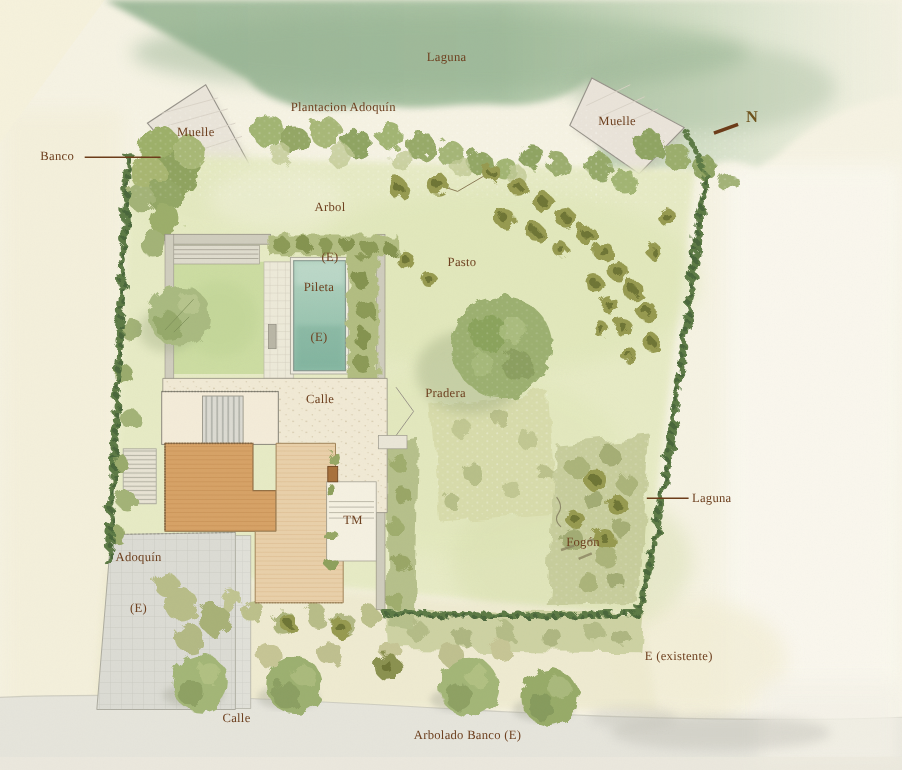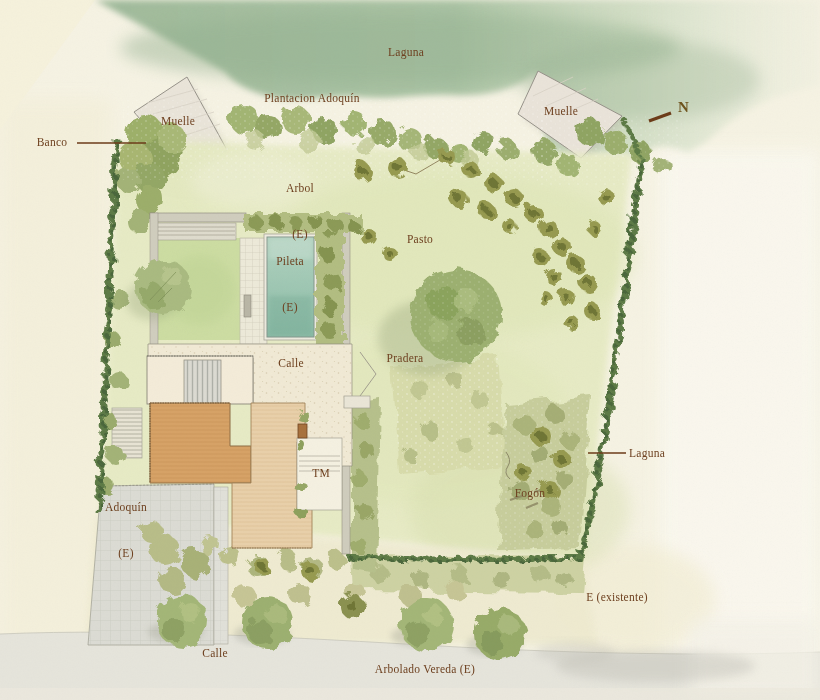--- a/index.html
+++ b/index.html
@@ -452,16 +452,16 @@
   <div class="lbl" style="left:291px;top:363px">Calle</div>
   <div class="lbl" style="left:405px;top:358px">Pradera</div>
   <div class="lbl" style="left:321px;top:473px">TM</div>
   <div class="lbl" style="left:530px;top:493px">Fogón</div>
   <div class="lbl" style="left:647px;top:453px">Laguna</div>
   <div class="lbl two" style="left:126px;top:515px">
     <span>Adoquín</span>
     <span>(E)</span>
   </div>
   <div class="lbl" style="left:215px;top:653px">Calle</div>
-  <div class="lbl" style="left:425px;top:669px">Arbolado Vereda (E)</div>
+  <div class="lbl" style="left:425px;top:669px">Arbolado Banco (E)</div>
   <div class="lbl" style="left:617px;top:597px">E (existente)</div>
 </div>
 </div>
 
 </body></html>

